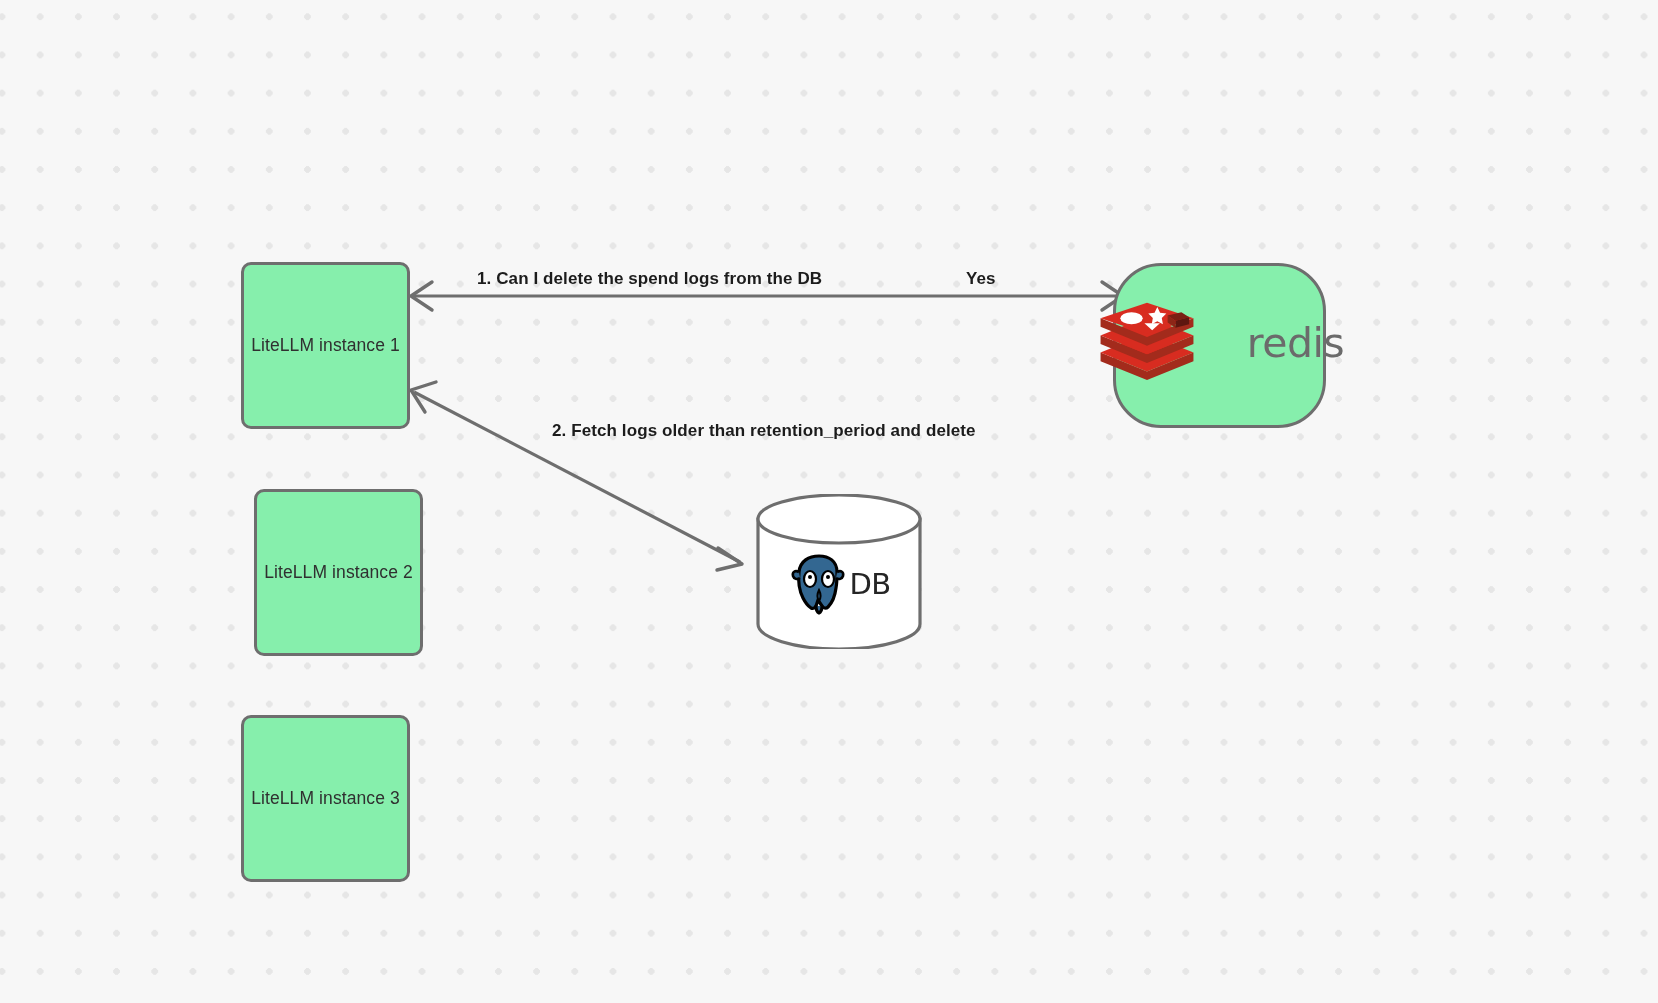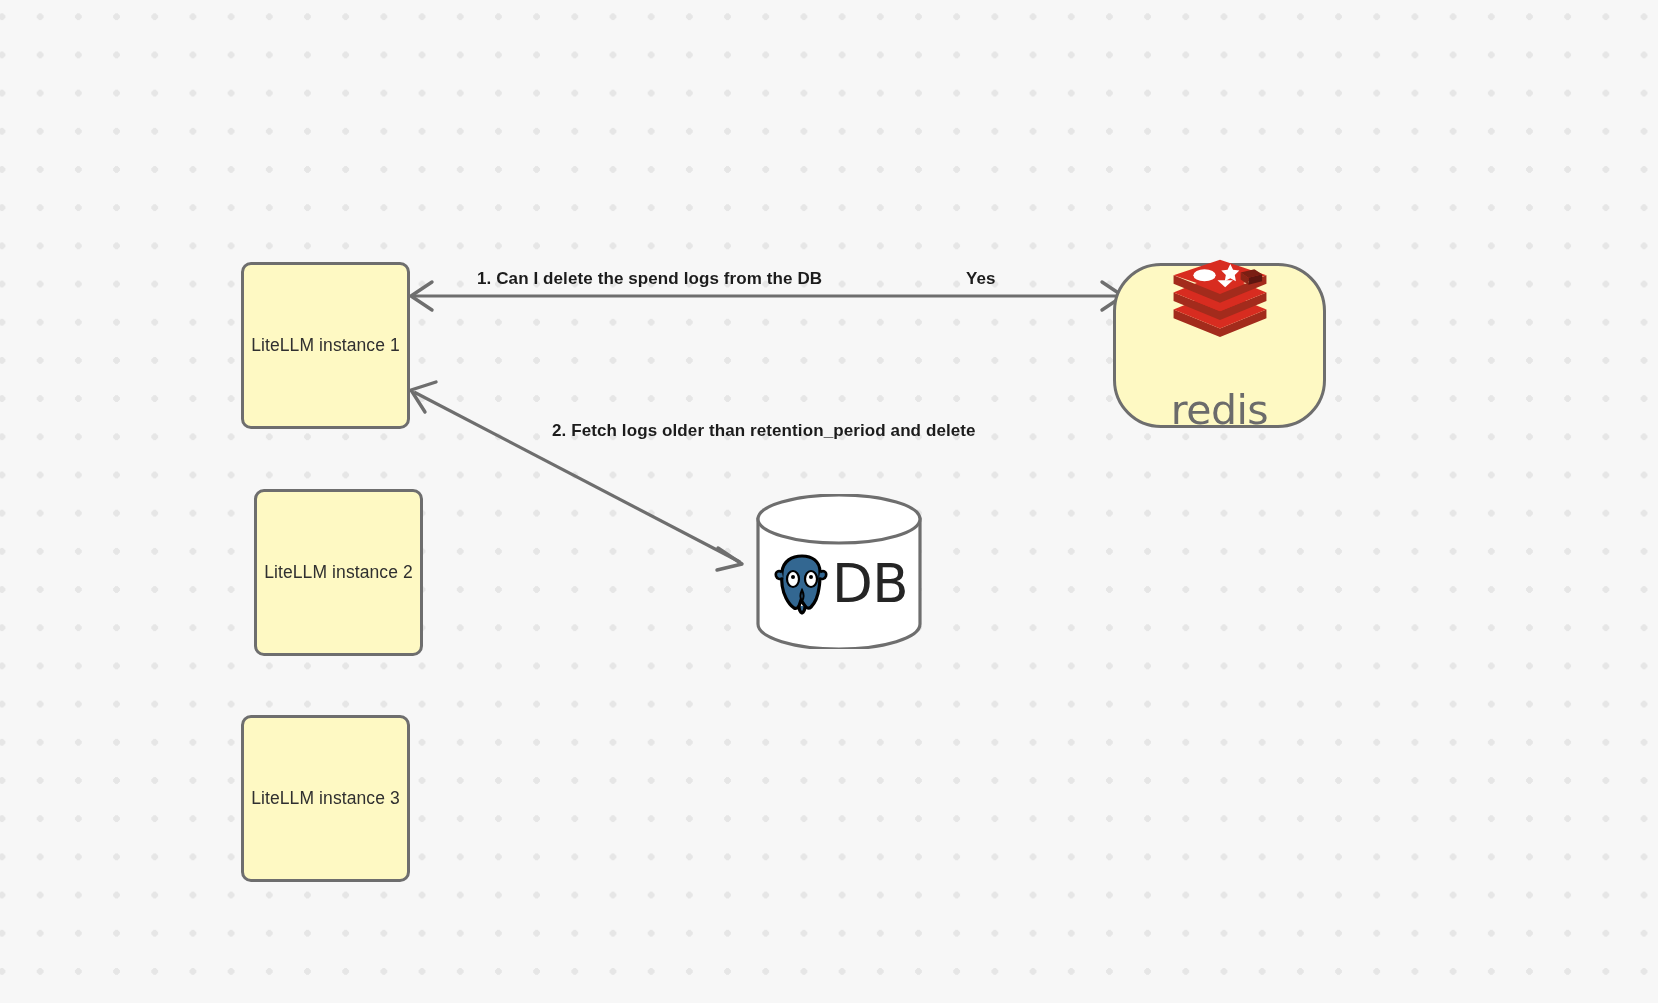--- a/index.html
+++ b/index.html
@@ -29,21 +29,21 @@
     height: 1003px;
     background-image: radial-gradient(circle, #e6e6e6 3.1px, rgba(0,0,0,0) 3.3px);
     background-size: 38.2px 38.2px;
     background-position: 212px 74px;
     pointer-events: none;
   }
 
   
   .node-box {
     position: absolute;
-    background: #fef9c3;
+    background: #86efac;
     border: 3px solid #6e6e6e;
     border-radius: 10px;
     box-sizing: border-box;
     display: flex;
     align-items: center;
     justify-content: center;
   }
   .node-label {
     font-size: 17.5px;
     color: #303030;
@@ -59,21 +59,21 @@
   #redis-node {
     left: 1113px; top: 263px; width: 213px; height: 165px;
     border-radius: 48px;
     flex-direction: column;
     gap: 2px;
   }
 
   
   .redis-logo-wrap {
     display: flex;
-    flex-direction: column;
+    flex-direction: row;
     align-items: center;
     justify-content: center;
     transform: translateY(-2px);
     gap: 48px;
   }
   .redis-mark { width: 104px; height: 86px; display: block; }
   .redis-word {
     font-family: "DejaVu Sans", sans-serif;
     font-size: 41px;
     font-weight: 400;
@@ -100,21 +100,21 @@
     display: flex;
     align-items: center;
     justify-content: center;
     gap: 0px;
     padding-top: 24px;
     box-sizing: border-box;
   }
   .pg-elephant { width: 64px; height: 64px; display: block; margin-right: -2px; }
   .db-text {
     font-family: "DejaVu Sans", sans-serif;
-    font-size: 53px;
+    font-size: 29px;
     font-weight: 400;
     color: #252525;
     letter-spacing: -0.5px;
   }
 
   
   #edge-layer {
     position: absolute;
     left: 0; top: 0;
     width: 1658px;

